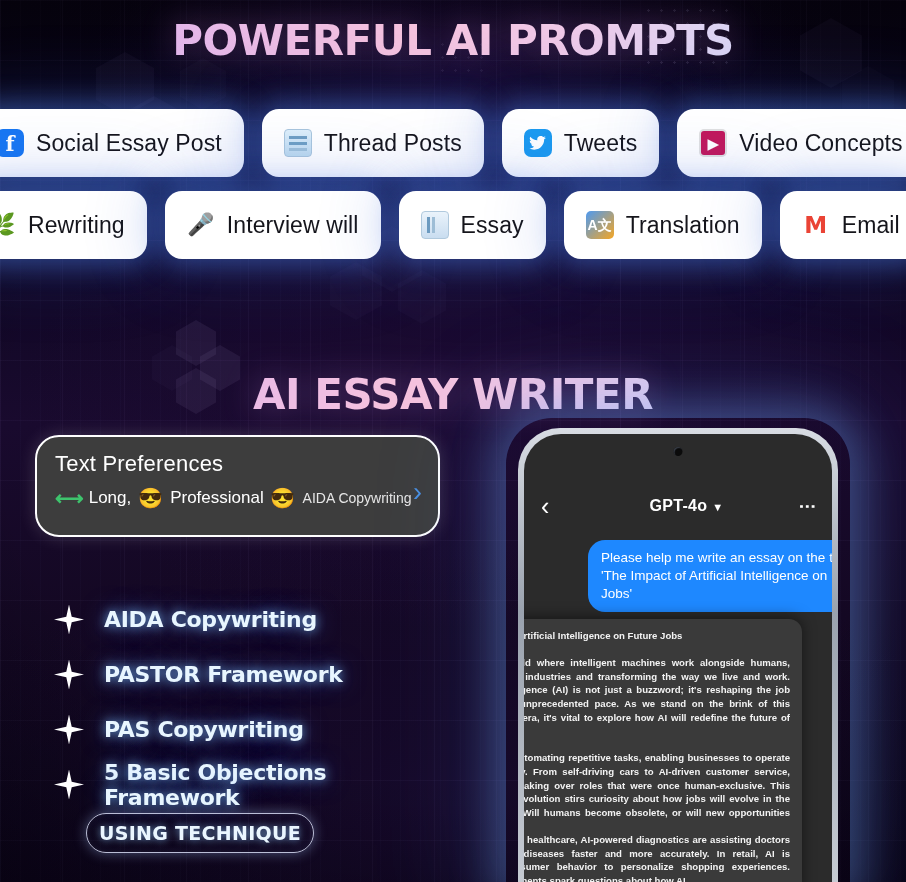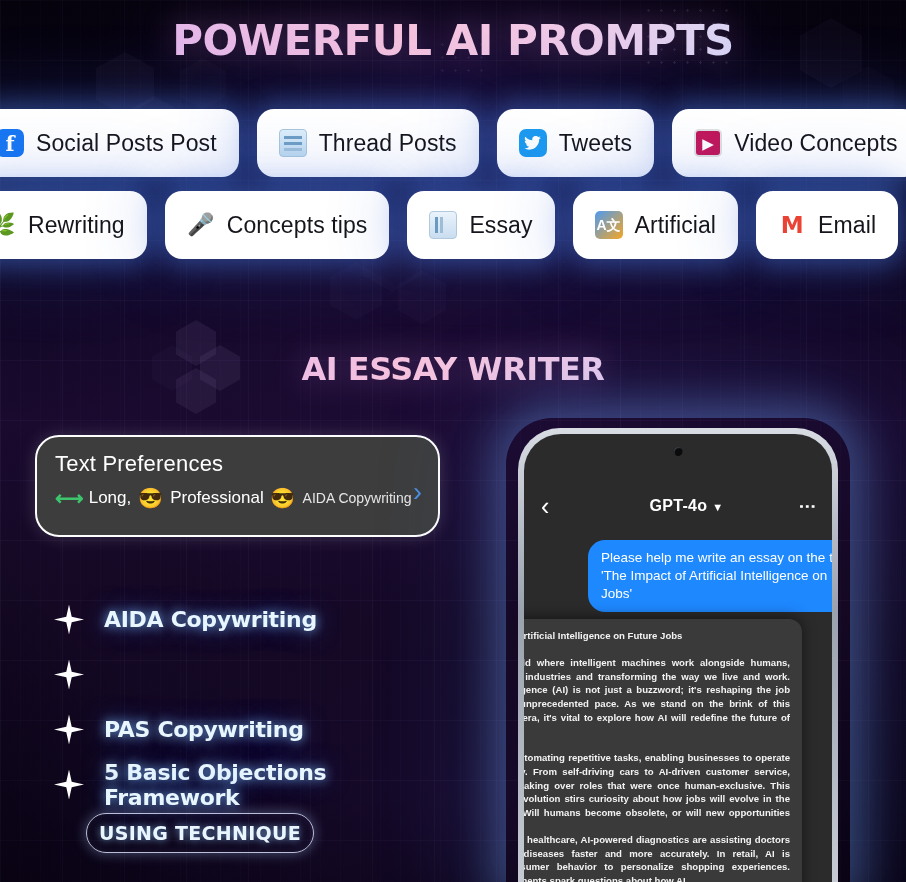--- a/index.html
+++ b/index.html
@@ -46,21 +46,21 @@
   .title {
     position:absolute; left:0; right:0; text-align:center;
     font-weight:800; letter-spacing:-0.5px;
     font-family:"DejaVu Sans", sans-serif;
     background:linear-gradient(100deg,#c9a8e8 0%,#e7b9e9 22%,#f6c2dd 45%,#f0c9e8 62%,#d9d6f5 82%,#eef0fb 100%);
     -webkit-background-clip:text; background-clip:text; color:transparent;
     -webkit-text-fill-color:transparent;
     filter:drop-shadow(0 0 16px rgba(205,140,235,.35));
   }
   #title-top { top:16px; font-size:42px; }
-  #title-mid { top:350px; font-size:32px; }
+  #title-mid { top:370px; font-size:42px; }
 
   
   .chip-row { position:absolute; display:flex; align-items:center; gap:18px; height:72px; }
   #row1 { top:107px; left:-26px; }
   #row2 { top:189px; left:-34px; }
   .chip {
     flex:0 0 auto; height:68px; background:#fff; border-radius:17px;
     display:flex; align-items:center; gap:12px; padding:0 22px;
     box-shadow:0 0 26px 7px rgba(80,130,235,.42), 0 0 70px 16px rgba(50,90,210,.2);
     white-space:nowrap;
@@ -186,21 +186,21 @@
   <div class="vignette"></div>
 </div>
 
 <h1 class="title" id="title-top">POWERFUL AI PROMPTS</h1>
 
 <h2 class="title" id="title-mid">AI ESSAY WRITER</h2>
 
 <div class="chip-row" id="row1">
   <div class="chip">
     <span class="cico ic-fb">f</span>
-    <span class="chip-label">Social Posts Post</span>
+    <span class="chip-label">Social Essay Post</span>
   </div>
   <div class="chip">
     <span class="cico ic-thread"></span>
     <span class="chip-label">Thread Posts</span>
   </div>
   <div class="chip">
     <span class="cico ic-tw">
       <svg width="17" height="14" viewBox="0 0 24 20" aria-hidden="true">
           <path fill="#fff" d="M24 2.4a9.6 9.6 0 0 1-2.8.8A4.9 4.9 0 0 0 23.3.4a9.7 9.7 0 0 1-3.1 1.2A4.85 4.85 0 0 0 11.8 6a13.8 13.8 0 0 1-10-5.1 4.9 4.9 0 0 0 1.5 6.5A4.8 4.8 0 0 1 1 6.8v.1a4.86 4.86 0 0 0 3.9 4.8 4.9 4.9 0 0 1-2.2.1 4.86 4.86 0 0 0 4.5 3.4A9.7 9.7 0 0 1 0 17.3a13.7 13.7 0 0 0 7.5 2.2c9.1 0 14-7.5 14-14v-.7A9.9 9.9 0 0 0 24 2.4z"></path>
         </svg>
@@ -214,29 +214,29 @@
 
 </div>
 
 <div class="chip-row" id="row2">
   <div class="chip">
     <span class="cico ic-rewrite">🌿</span>
     <span class="chip-label">Rewriting</span>
   </div>
   <div class="chip">
     <span class="cico ic-interview">🎤</span>
-    <span class="chip-label">Concepts tips</span>
+    <span class="chip-label">Interview will</span>
   </div>
   <div class="chip">
     <span class="cico ic-essay"></span>
     <span class="chip-label">Essay</span>
   </div>
   <div class="chip">
     <span class="cico ic-trans">A文</span>
-    <span class="chip-label">Artificial</span>
+    <span class="chip-label">Translation</span>
   </div>
   <div class="chip">
     <span class="cico ic-email">M</span>
     <span class="chip-label">Email</span>
   </div>
 
 </div>
 
 <div id="prefs">
   <div id="prefs-title">Text Preferences</div>
@@ -251,20 +251,21 @@
   <div id="prefs-chevron">›</div>
 </div>
 
 <div id="features">
   <div class="feat">
     <span class="spark"></span>
     <span class="feat-label">AIDA Copywriting</span>
   </div>
   <div class="feat">
     <span class="spark"></span>
+    <span class="feat-label">PASTOR Framework</span>
   </div>
   <div class="feat">
     <span class="spark"></span>
     <span class="feat-label">PAS Copywriting</span>
   </div>
   <div class="feat">
     <span class="spark"></span>
     <span class="feat-label">5 Basic Objections Framework</span>
   </div>
 </div>

